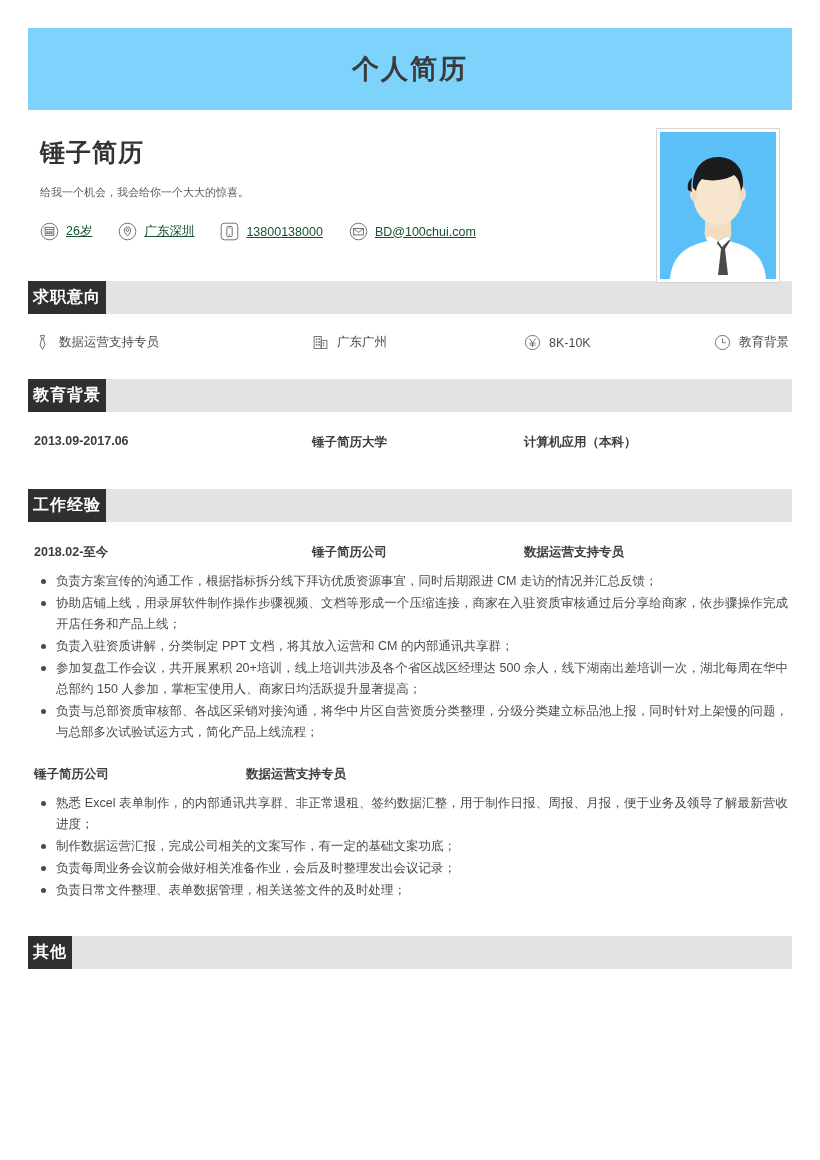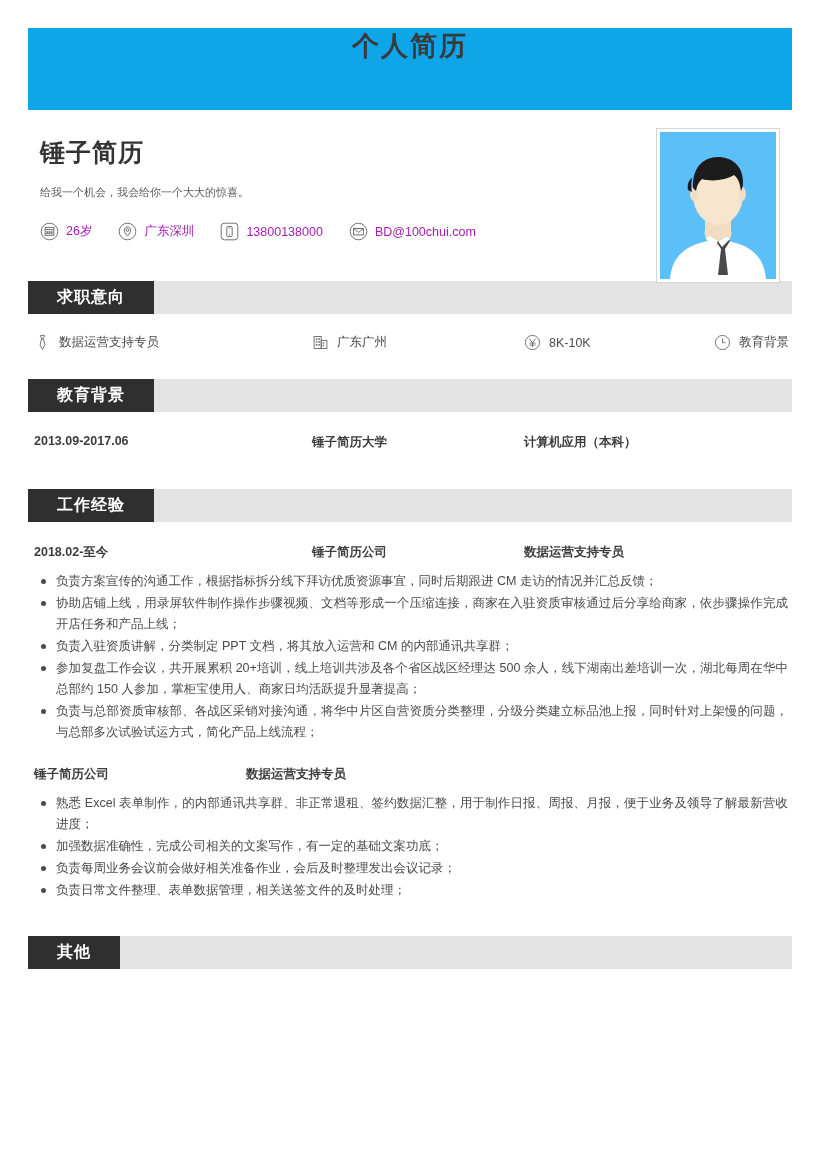--- a/index.html
+++ b/index.html
@@ -23,24 +23,24 @@
   }
   .sheet {
     position: absolute;
     left: 28px;
     top: 28px;
     width: 764px;
   }
 
   
   .title-band {
-    background: #0ea5e9;
+    background: #7dd3fc;
     height: 82px;
     display: flex;
-    align-items: flex-start;
+    align-items: center;
     justify-content: center;
   }
   .title-band .title-text {
     font-size: 27px;
     font-weight: bold;
     color: #3a3a3a;
     letter-spacing: 2px;
   }
 
   
@@ -66,22 +66,23 @@
     display: flex;
     align-items: center;
     gap: 0px;
     flex-wrap: nowrap;
   }
   .contact-item {
     display: flex;
     align-items: center;
     margin-right: 26px;
     font-size: 12.5px;
-    color: #a21caf;
+    color: #14532d;
     white-space: nowrap;
+    text-decoration: underline;
   }
   .contact-item .ico {
     width: 19px;
     height: 19px;
     margin-right: 7px;
     flex: 0 0 auto;
     display: block;
   }
   .avatar {
     position: absolute;
@@ -104,21 +105,21 @@
     align-items: stretch;
     margin-top: 22px;
   }
   .section-bar .tag {
     background: #2f2f2f;
     color: #ffffff;
     font-size: 16px;
     font-weight: bold;
     display: flex;
     align-items: center;
-    padding: 0 29px;
+    padding: 0 5px;
     letter-spacing: 1px;
   }
 
   
   .intent-row {
     display: flex;
     align-items: center;
     padding: 20px 0 6px 6px;
   }
   .intent-item {
@@ -335,21 +336,21 @@
       <li>参加复盘工作会议，共开展累积 20+培训，线上培训共涉及各个省区战区经理达 500 余人，线下湖南出差培训一次，湖北每周在华中总部约 150 人参加，掌柜宝使用人、商家日均活跃提升显著提高；</li>
       <li>负责与总部资质审核部、各战区采销对接沟通，将华中片区自营资质分类整理，分级分类建立标品池上报，同时针对上架慢的问题，与总部多次试验试运方式，简化产品上线流程；</li>
     </ul>
 
     <div class="entry-head">
       <div class="c1">锤子简历公司</div>
       <div class="c2">数据运营支持专员</div>
     </div>
     <ul class="bullets">
       <li>熟悉 Excel 表单制作，的内部通讯共享群、非正常退租、签约数据汇整，用于制作日报、周报、月报，便于业务及领导了解最新营收进度；</li>
-      <li>加强数据准确性，完成公司相关的文案写作，有一定的基础文案功底；</li>
+      <li>制作数据运营汇报，完成公司相关的文案写作，有一定的基础文案功底；</li>
       <li>负责每周业务会议前会做好相关准备作业，会后及时整理发出会议记录；</li>
       <li>负责日常文件整理、表单数据管理，相关送签文件的及时处理；</li>
     </ul>
 
     <div class="spacer-12"></div>
 
     <div class="section-bar">
       <div class="tag">其他</div>
     </div>
 

